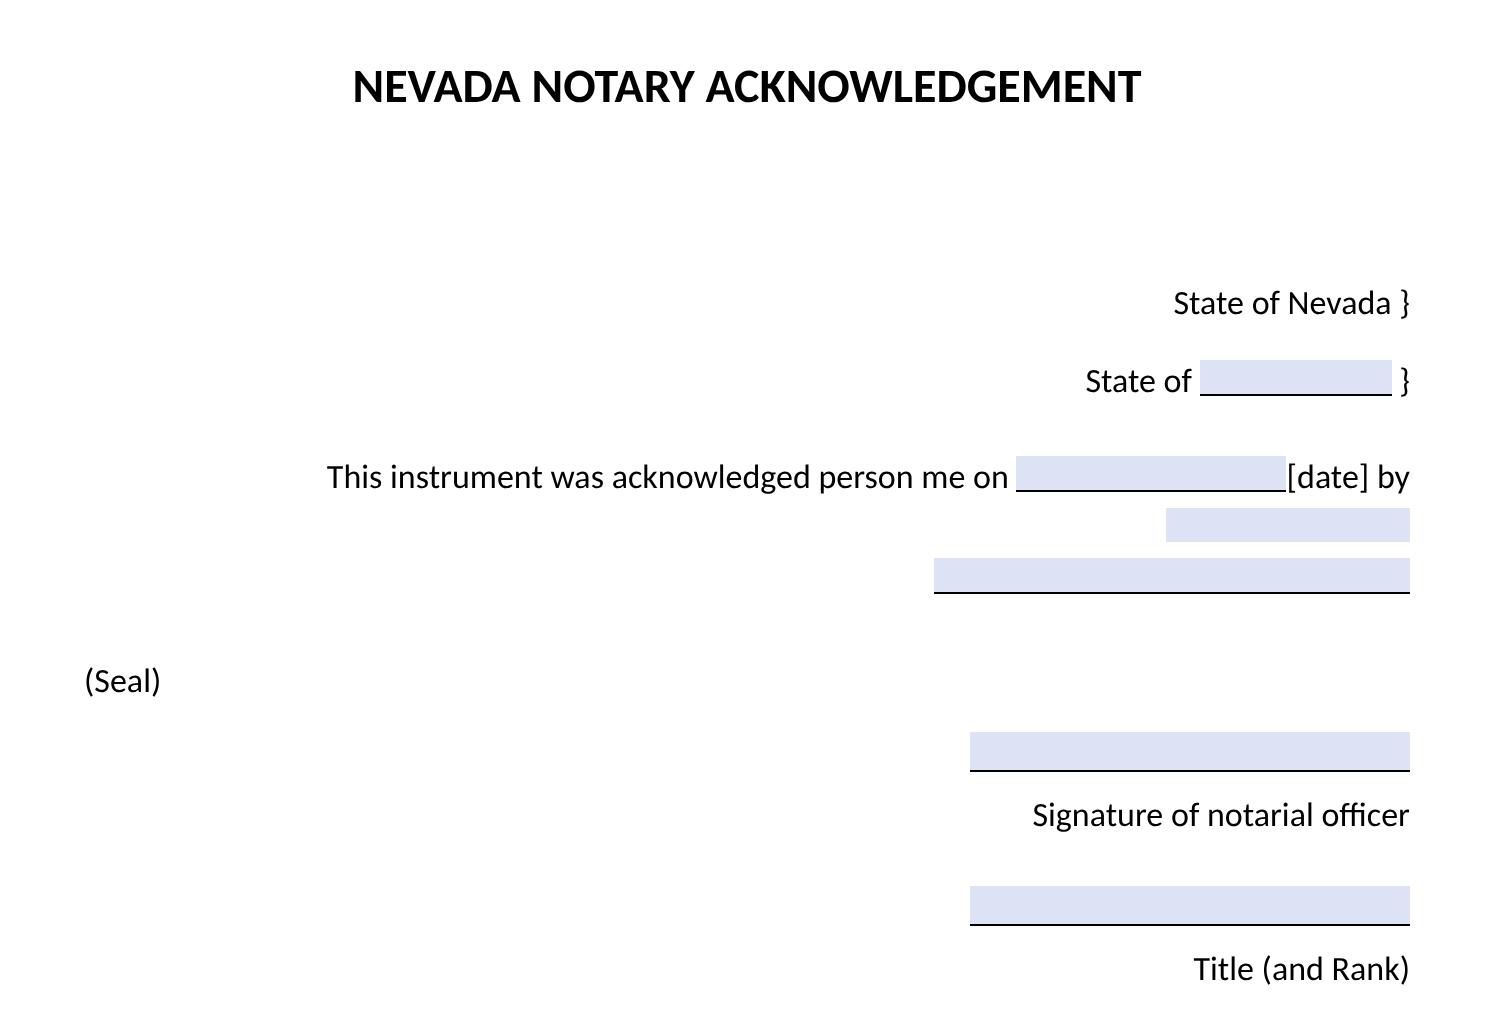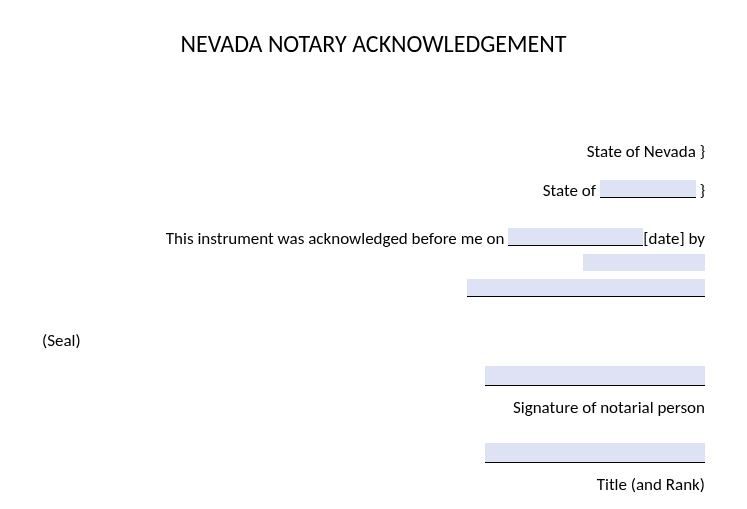--- a/index.html
+++ b/index.html
@@ -9,21 +9,21 @@
       background: #fff;
       width: 747px;
       height: 509px;
       box-sizing: border-box;
     }
     .page {
       padding: 30px 42px;
     }
     .title {
       text-align: center;
-      font-weight: normal;
+      font-weight: bold;
       font-size: 24px;
       line-height: 1.2;
       margin-bottom: 80px;
     }
     .body-text {
       font-size: 17px;
       line-height: 1.5;
     }
     .line {
       margin-bottom: 14px;
@@ -90,35 +90,35 @@
   <div class="body-text">
 
     <div class="line">State of Nevada }</div>
 
     <div class="line">
       <span>State of</span>
       <span class="fill-field field-county"></span><span> }</span>
     </div>
 
     <div class="line" style="margin-top:22px;">
-      <span>This instrument was acknowledged before me on</span>
+      <span>This instrument was acknowledged person me on</span>
       <span class="fill-field field-date"></span><span>[date] by</span>
       <span class="fill-field-noline field-names1"></span>
       <br>
       <span class="fill-field field-names2"></span>
     </div>
 
     <div class="seal">(Seal)</div>
 
     <div class="signature-block">
       <div class="sig-group">
         <div class="signature-row">
           <span class="sig-line"></span>
         </div>
-        <div class="sig-label-row">Signature of notarial person</div>
+        <div class="sig-label-row">Signature of notarial officer</div>
       </div>
       <div class="sig-group">
         <div class="signature-row">
           <span class="sig-line"></span>
         </div>
         <div class="sig-label-row">Title (and Rank)</div>
       </div>
     </div>
 
   </div>

